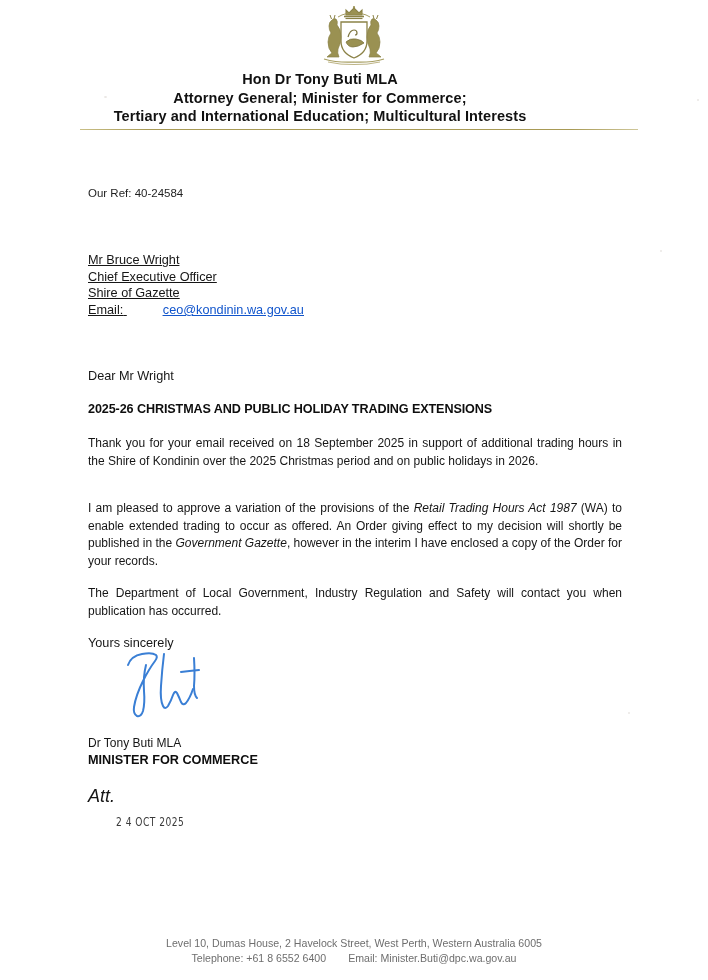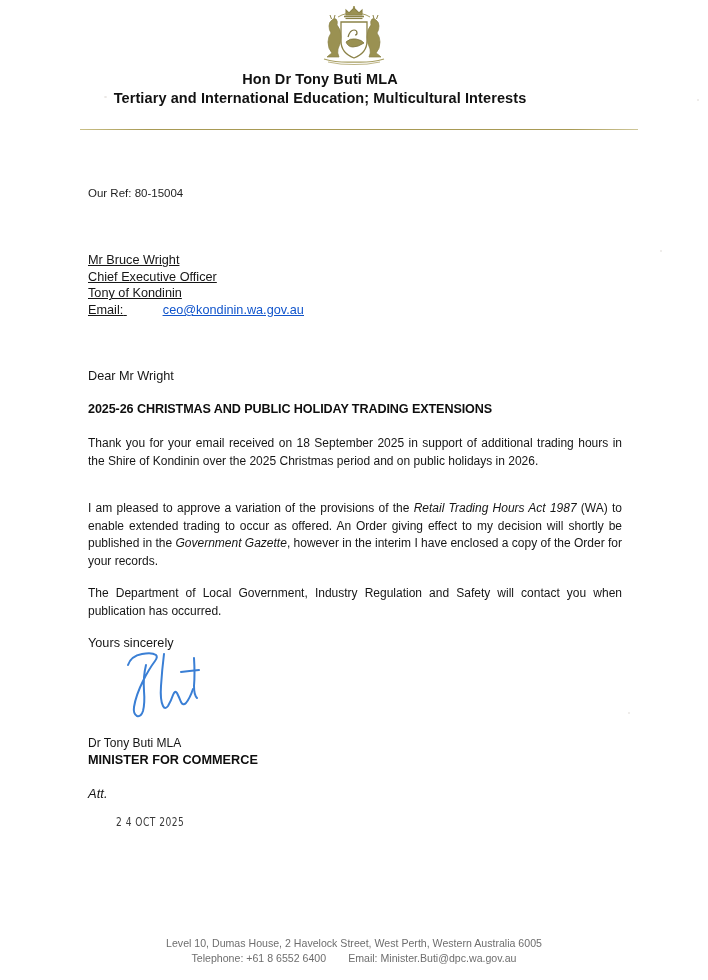--- a/index.html
+++ b/index.html
@@ -145,21 +145,21 @@
     top: 753px;
     left: 88px;
     font-size: 12.7px;
     font-weight: bold;
     color: #0e0e0e;
   }
   .attachment {
     position: absolute;
     top: 786px;
     left: 88px;
-    font-size: 13px;
+    font-size: 18px;
     font-style: italic;
     color: #161616;
   }
 
   .datestamp {
     position: absolute;
     top: 814px;
     left: 116px;
     font-family: "Liberation Sans Narrow", "DejaVu Sans Condensed", "Liberation Sans", sans-serif;
     font-size: 13px;
@@ -223,31 +223,32 @@
         </g>
 
         <path d="M16 55 q14 4 30 3 q16 1 30 -3" stroke="#a89f63" stroke-width="1.2" fill="none"></path>
         <path d="M20 58 q13 3 26 2.5 q13 0.5 26 -2.5" stroke="#b5ac78" stroke-width="0.9" fill="none"></path>
       </g>
     </svg>
   </div>
 
   <div class="letterhead-titles">
     <div>Hon Dr Tony Buti MLA</div>
+    <div>Attorney General; Minister for Commerce;</div>
     <div>Tertiary and International Education; Multicultural Interests</div>
   </div>
 
   <div class="rule"></div>
 
-  <div class="ref">Our Ref: 80-15004</div>
+  <div class="ref">Our Ref: 40-24584</div>
 
   <div class="addressee">
     <div>Mr Bruce Wright</div>
     <div>Chief Executive Officer</div>
-    <div>Tony of Kondinin</div>
+    <div>Shire of Gazette</div>
     <div>
       <span>Email:</span>
       <span class="maillink">ceo@kondinin.wa.gov.au</span>
     </div>
   </div>
 
   <div class="salutation">Dear Mr Wright</div>
 
   <div class="subject">2025-26 CHRISTMAS AND PUBLIC HOLIDAY TRADING EXTENSIONS</div>
 

